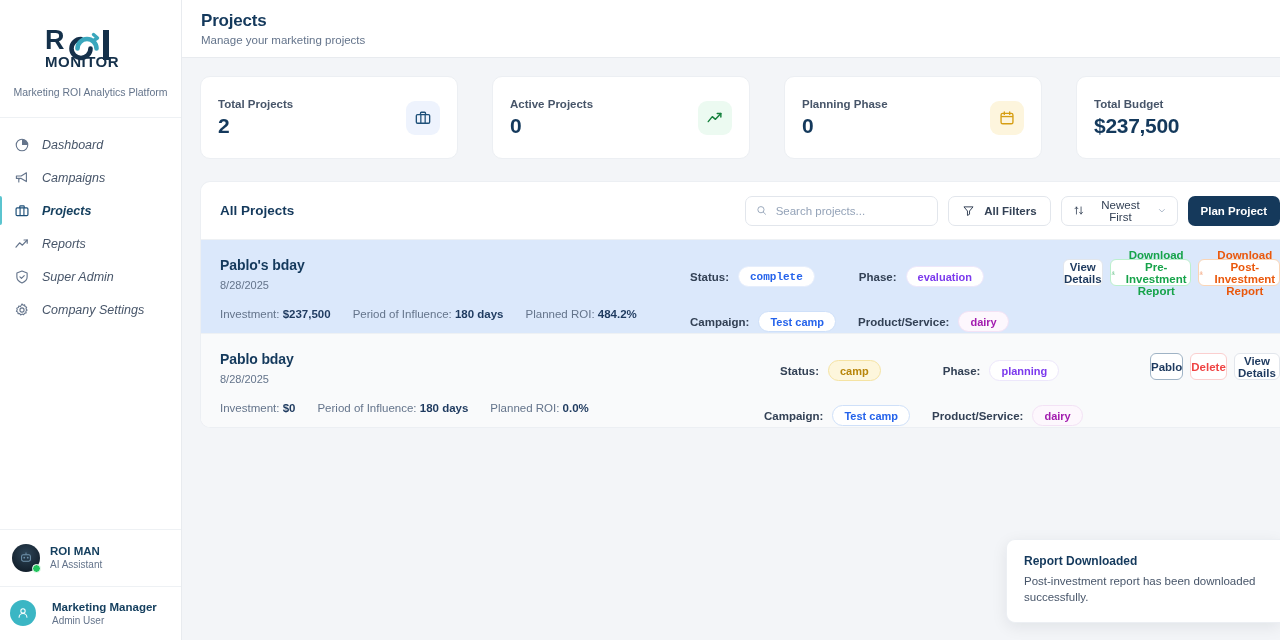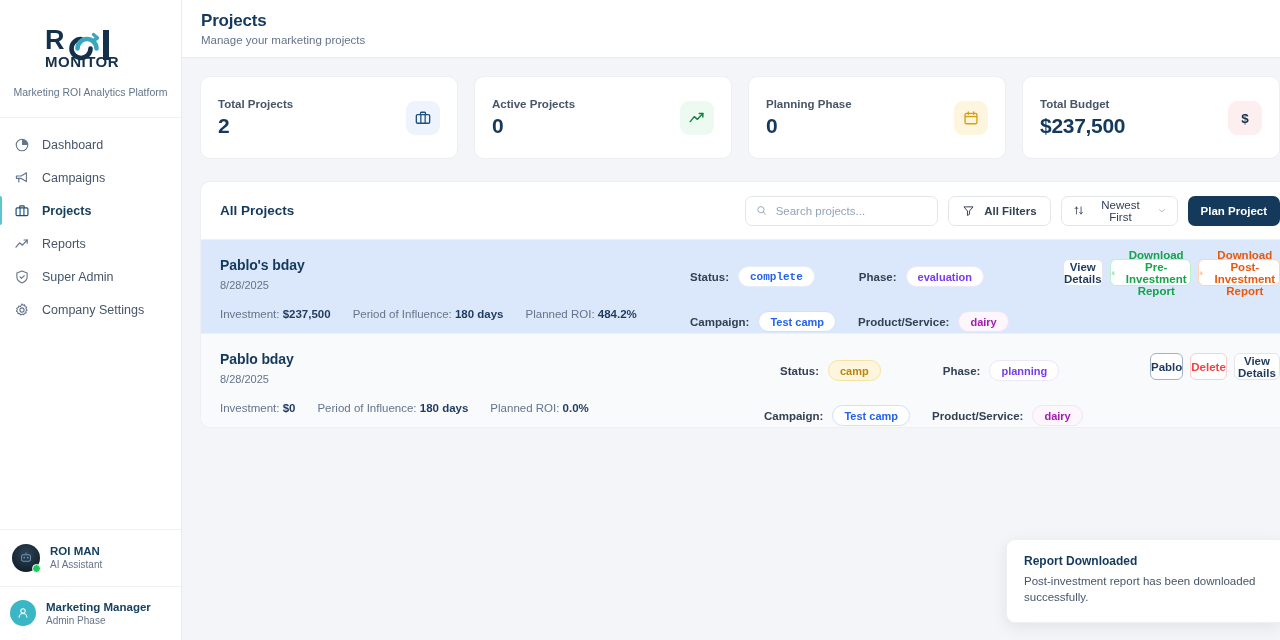--- a/index.html
+++ b/index.html
@@ -19,21 +19,21 @@
     display: flex; flex-direction: column; flex: 0 0 182px;
     position: relative;
   }
   .brand { padding: 22px 0 0 0; text-align: center; }
   .logo-svg { display: block; margin: 0 auto; }
   .brand-tag {
     font-size: 10.5px; color: #64748b; text-align: center;
     margin-top: 16px; padding-bottom: 19px;
     border-bottom: 1px solid #eef1f4;
   }
-  .nav { padding-top: 10px; }
+  .nav { padding-top: 10px; font-style: italic; }
   .nav-item {
     display: flex; align-items: center; gap: 12px;
     height: 33px; padding-left: 14px; margin-bottom: 0;
     font-size: 12.5px; color: #475569; cursor: pointer;
     position: relative;
   }
   .nav-item .ico { width: 16px; height: 16px; display: block; flex: 0 0 16px; }
   .nav-item.active { color: #16405f; font-weight: bold; }
   .nav-item.active::before {
     content: ""; position: absolute; left: 0; top: 2px; bottom: 2px;
@@ -55,21 +55,21 @@
   .assistant-av .bot { width: 16px; height: 16px; }
   .assistant-dot {
     position: absolute; right: -1px; bottom: -1px;
     width: 9px; height: 9px; border-radius: 50%;
     background: #22c55e; border: 1.5px solid #fff;
   }
   .assistant-name { font-size: 11.5px; font-weight: bold; color: #16405f; line-height: 1.25; }
   .assistant-role { font-size: 10px; color: #64748b; line-height: 1.3; }
 
   .userbox {
-    display: flex; align-items: center; gap: 10px;
+    display: flex; align-items: center; gap: 16px;
     padding: 13px 0 13px 10px;
     border-top: 1px solid #eef1f4;
   }
   .user-av {
     width: 26px; height: 26px; border-radius: 50%;
     background: #3bb6c4; flex: 0 0 26px;
     display: flex; align-items: center; justify-content: center;
   }
   .user-name { font-size: 11.5px; font-weight: bold; color: #16405f; line-height: 1.25; }
   .user-role { font-size: 10px; color: #64748b; line-height: 1.3; }
@@ -77,21 +77,21 @@
   
   .main { flex: 1 1 auto; height: 640px; display: flex; flex-direction: column;
           background: #f3f5f8; overflow: hidden; position: relative; }
   .topbar {
     background: #fff; border-bottom: 1px solid #e8ebef;
     padding: 11px 0 11px 19px; flex: 0 0 auto;
   }
   .page-title { font-size: 17px; font-weight: bold; color: #14395c; letter-spacing: -0.2px; }
   .page-sub { font-size: 11.5px; color: #64748b; margin-top: 3px; }
 
-  .stats { display: flex; gap: 4px; padding: 18px 0 0 18px; flex: 0 0 auto; justify-content: space-between; }
+  .stats { display: flex; gap: 34px; padding: 18px 0 0 18px; flex: 0 0 auto; }
   .stat-card {
     flex: 0 0 258px; height: 83px; background: #fff;
     border: 1px solid #eceff3; border-radius: 10px;
     display: flex; align-items: center; justify-content: space-between;
     padding: 0 17px;
   }
   .stat-label { font-size: 11.5px; color: #475569; font-weight: bold; }
   .stat-value { font-size: 21px; font-weight: bold; color: #14395c; margin-top: 4px; letter-spacing: -0.3px; }
   .stat-icon {
     width: 34px; height: 34px; border-radius: 9px;
@@ -281,21 +281,21 @@
 
     <div class="userbox">
       <div class="user-av">
         <svg width="14" height="14" viewBox="0 0 20 20">
           <circle cx="10" cy="7" r="3.1" fill="none" stroke="#ffffff" stroke-width="1.5"></circle>
           <path d="M4.4 16.2 a5.6 5.6 0 0 1 11.2 0" fill="none" stroke="#ffffff" stroke-width="1.5" stroke-linecap="round"></path>
         </svg>
       </div>
       <div>
         <div class="user-name">Marketing Manager</div>
-        <div class="user-role">Admin Phase</div>
+        <div class="user-role">Admin User</div>
       </div>
     </div>
   </aside>
 
   <main class="main">
 
     <div class="topbar">
       <div class="page-title">Projects</div>
       <div class="page-sub">Manage your marketing projects</div>
     </div>

